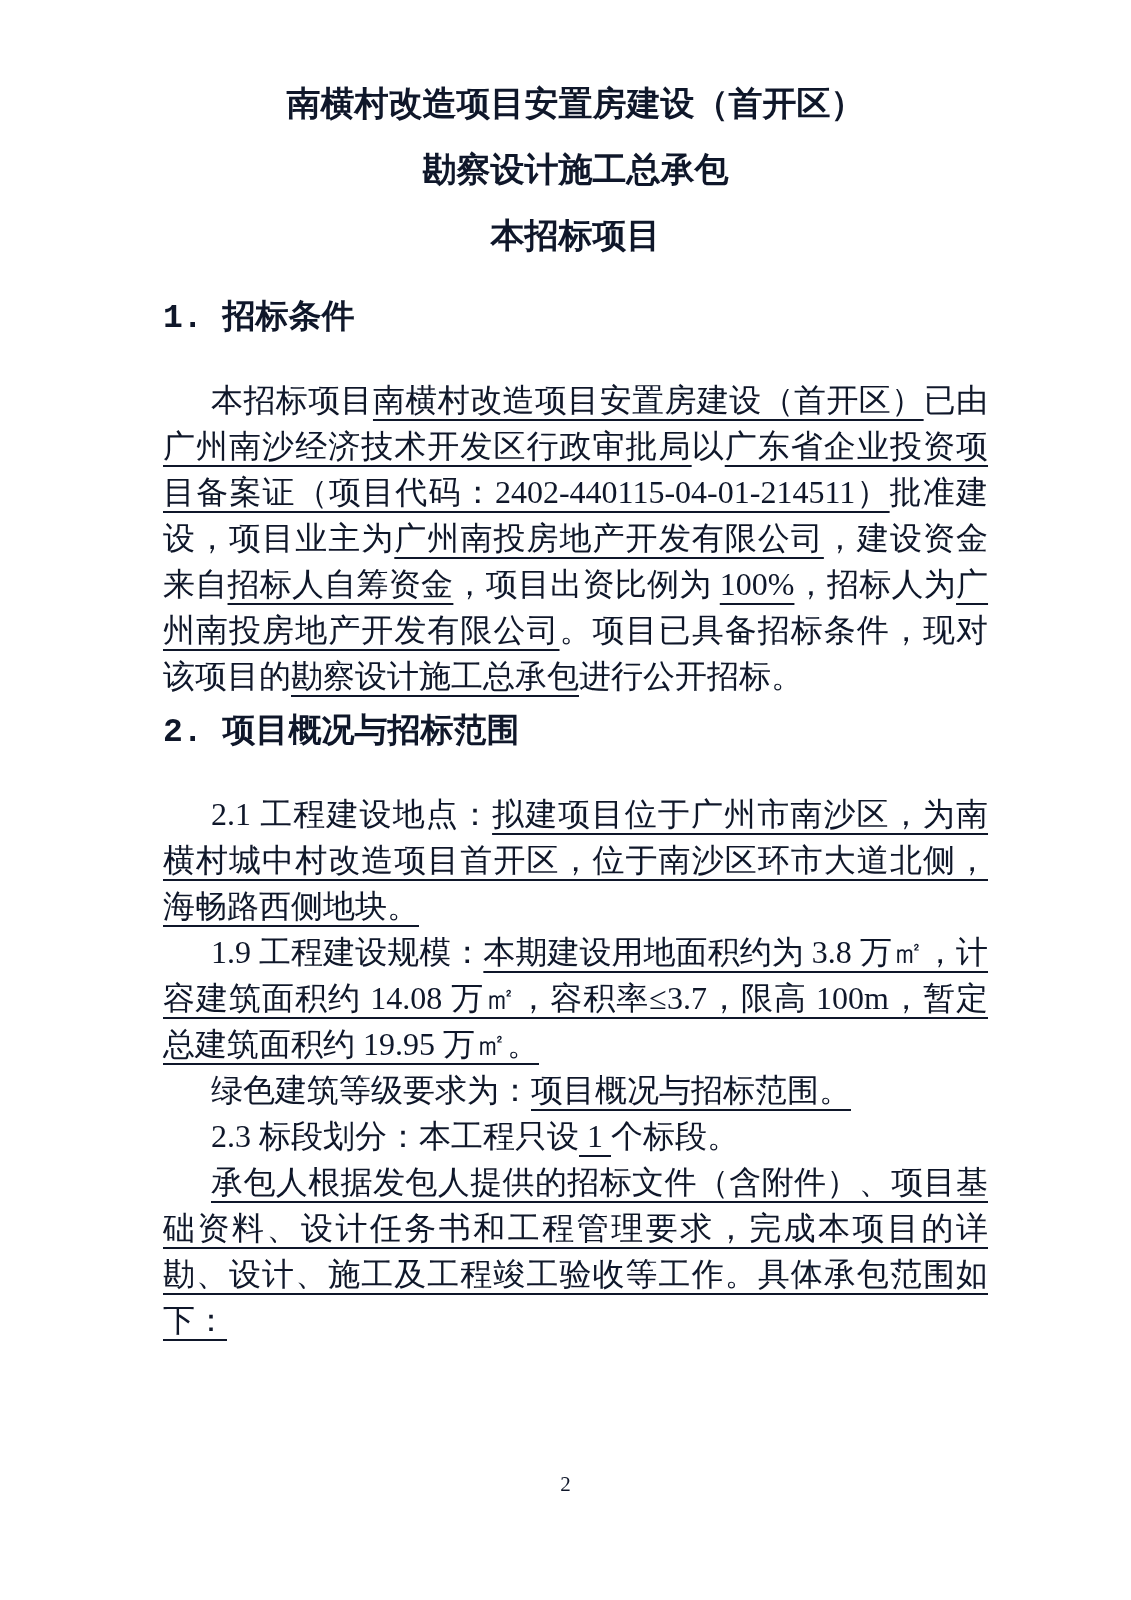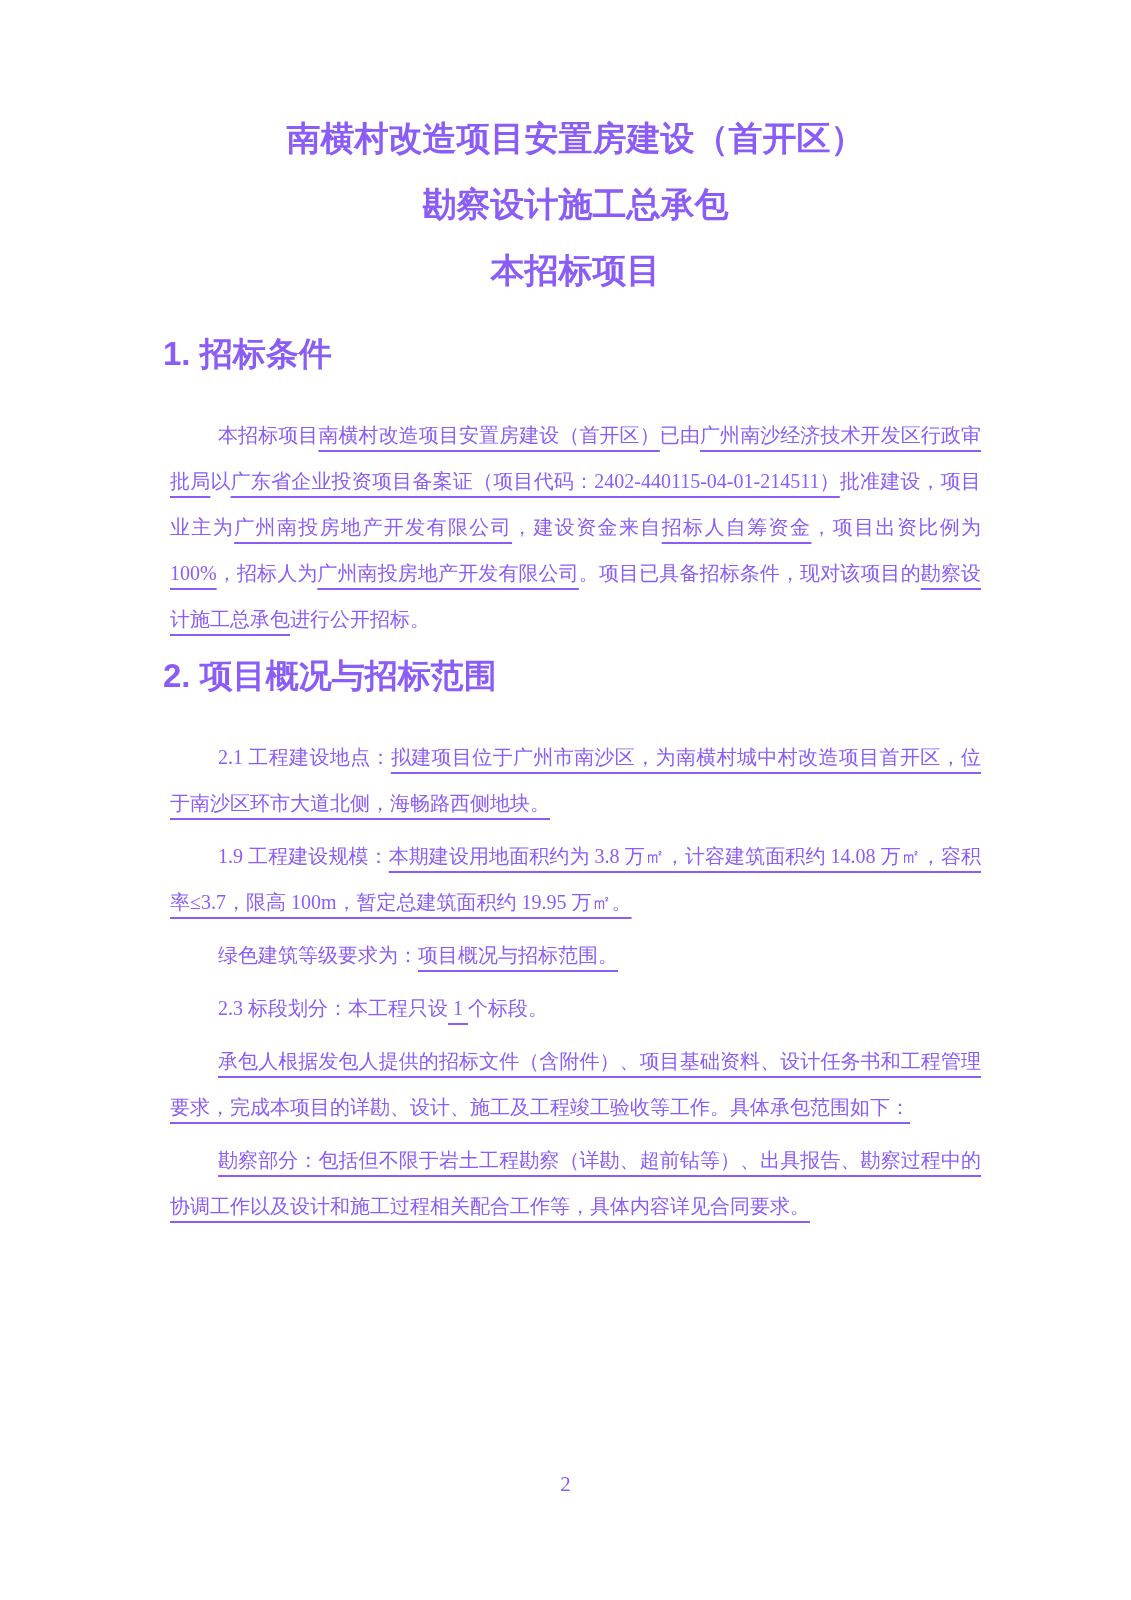--- a/index.html
+++ b/index.html
@@ -7,44 +7,44 @@
     padding: 0;
     background: #e8e8e8;
   }
   .doc-page {
     position: relative;
     width: 1131px;
     height: 1600px;
     margin: 0 auto;
     background: #ffffff;
     box-sizing: border-box;
-    padding: 106px 143px 0 163px;
+    padding: 71px 143px 0 163px;
     overflow: hidden;
     font-family: "Liberation Serif", "DejaVu Serif", serif;
-    color: #8b5cf6;
+    color: #0f172a;
   }
   .doc-title {
     text-align: center;
     font-weight: bold;
     font-size: 34px;
     line-height: 66px;
     margin: 0 0 26px 0;
   }
   .doc-title .title-line { display: block; }
   h2.section-heading {
-    font-family: Liberation Sans, sans-serif;
+    font-family: Liberation Mono, monospace;
     font-weight: bold;
     font-size: 33px;
     line-height: 48px;
     margin: 10px 0 34px 0;
   }
   p.para {
-    font-size: 20px;
+    font-size: 32px;
     line-height: 46px;
-    margin: 7px;
+    margin: 0;
     text-align: justify;
   }
   p.para.indent { text-indent: 48px; }
   .uline {
     text-decoration: underline;
     text-decoration-thickness: 2px;
     text-underline-offset: 8px;
   }
   u.uline { font-style: normal; }
   .page-footer {
@@ -69,17 +69,16 @@
 
   <main>
       <h2 class="section-heading">1. 招标条件</h2>
       <p class="para indent"><span>本招标项目</span><u class="uline">南横村改造项目安置房建设（首开区）</u><span>已由</span><u class="uline">广州南沙经济技术开发区行政审批局</u><span>以</span><u class="uline">广东省企业投资项目备案证（项目代码：2402-440115-04-01-214511）</u><span>批准建设，项目业主为</span><u class="uline">广州南投房地产开发有限公司</u><span>，建设资金来自</span><u class="uline">招标人自筹资金</u><span>，项目出资比例为 </span><u class="uline">100%</u><span>，招标人为</span><u class="uline">广州南投房地产开发有限公司</u><span>。项目已具备招标条件，现对该项目的</span><u class="uline">勘察设计施工总承包</u><span>进行公开招标。</span></p>
       <h2 class="section-heading">2. 项目概况与招标范围</h2>
       <p class="para indent"><span>2.1 工程建设地点：</span><u class="uline">拟建项目位于广州市南沙区，为南横村城中村改造项目首开区，位于南沙区环市大道北侧，海畅路西侧地块。</u></p>
       <p class="para indent"><span>1.9 工程建设规模：</span><u class="uline">本期建设用地面积约为 3.8 万㎡，计容建筑面积约 14.08 万㎡，容积率≤3.7，限高 100m，暂定总建筑面积约 19.95 万㎡。</u></p>
       <p class="para indent"><span>绿色建筑等级要求为：</span><u class="uline">项目概况与招标范围。 </u></p>
       <p class="para indent"><span>2.3 标段划分：本工程只设</span><u class="uline"> 1 </u><span>个标段。</span></p>
       <p class="para indent"><u class="uline">承包人根据发包人提供的招标文件（含附件）、项目基础资料、设计任务书和工程管理要求，完成本项目的详勘、设计、施工及工程竣工验收等工作。具体承包范围如下： </u></p>
-      <p class="para indent"><u class="uline">勘察部分：包括但不限于岩土工程勘察（详勘、超前钻等）、出具报告、勘察过程中的协调工作以及设计和施工过程相关配合工作等，具体内容详见合同要求。 </u></p>
     </main>
 
   <div class="page-footer">2</div>
 </div>
 
 </body></html>

